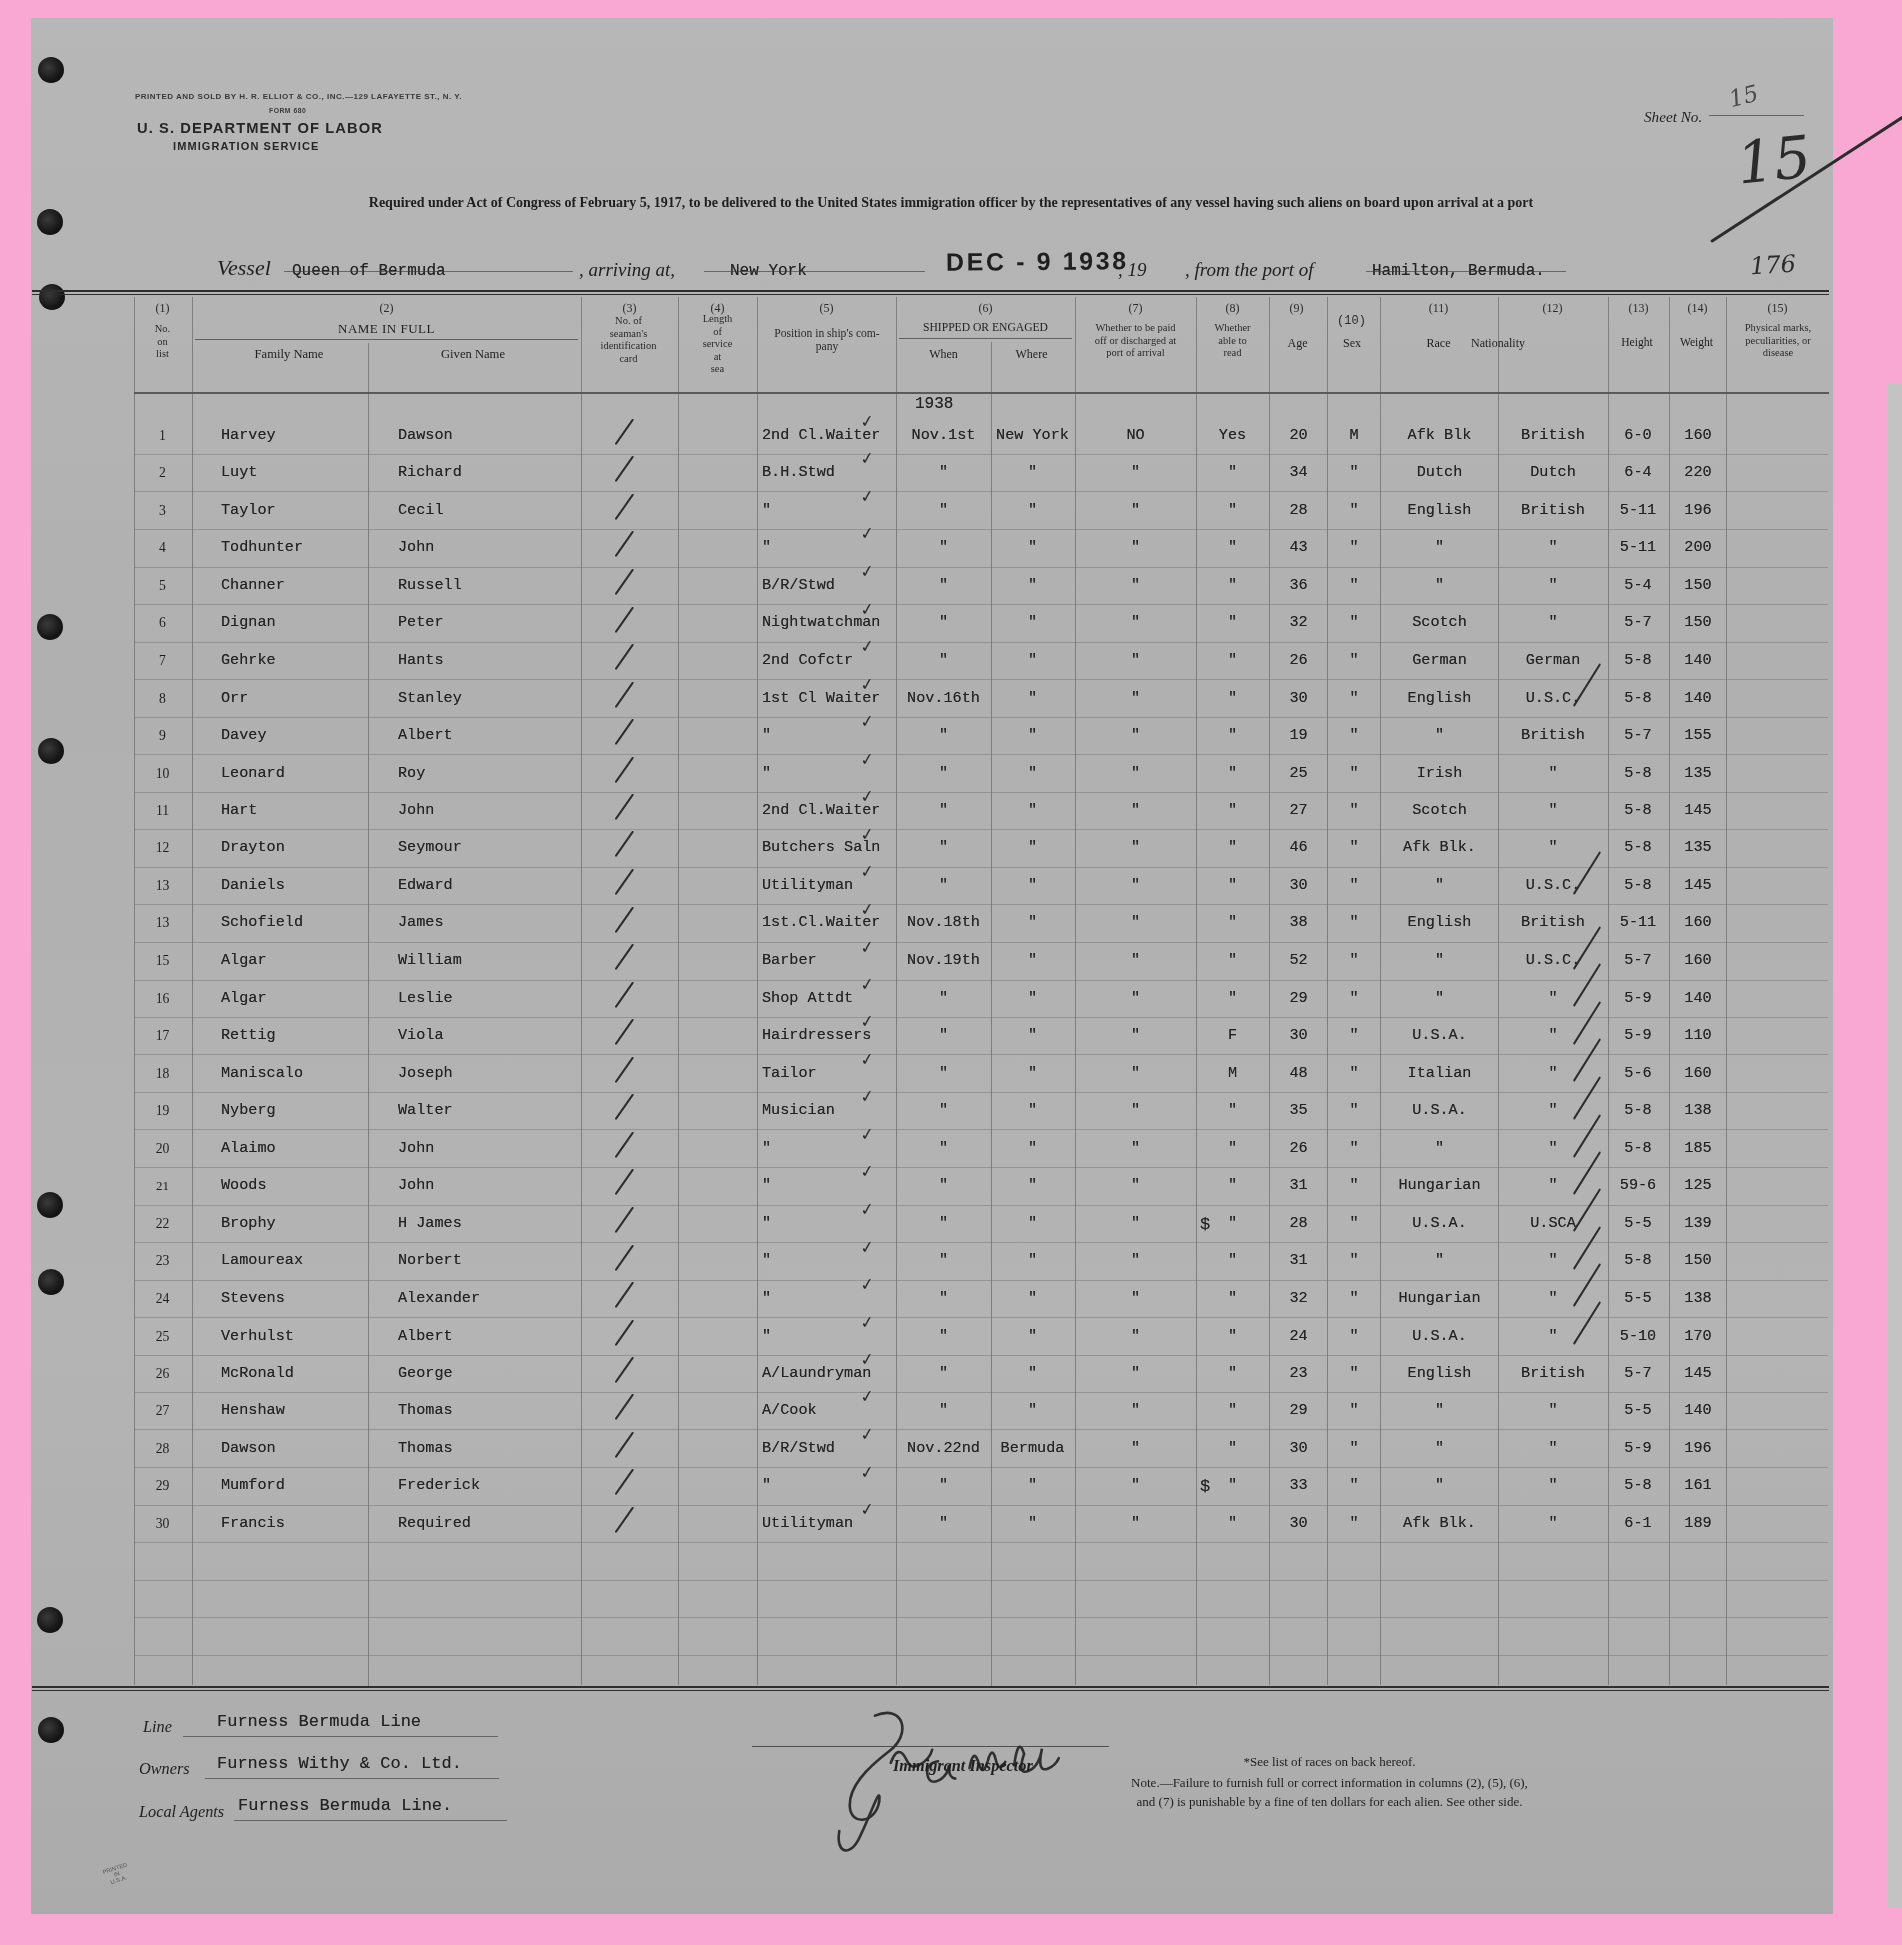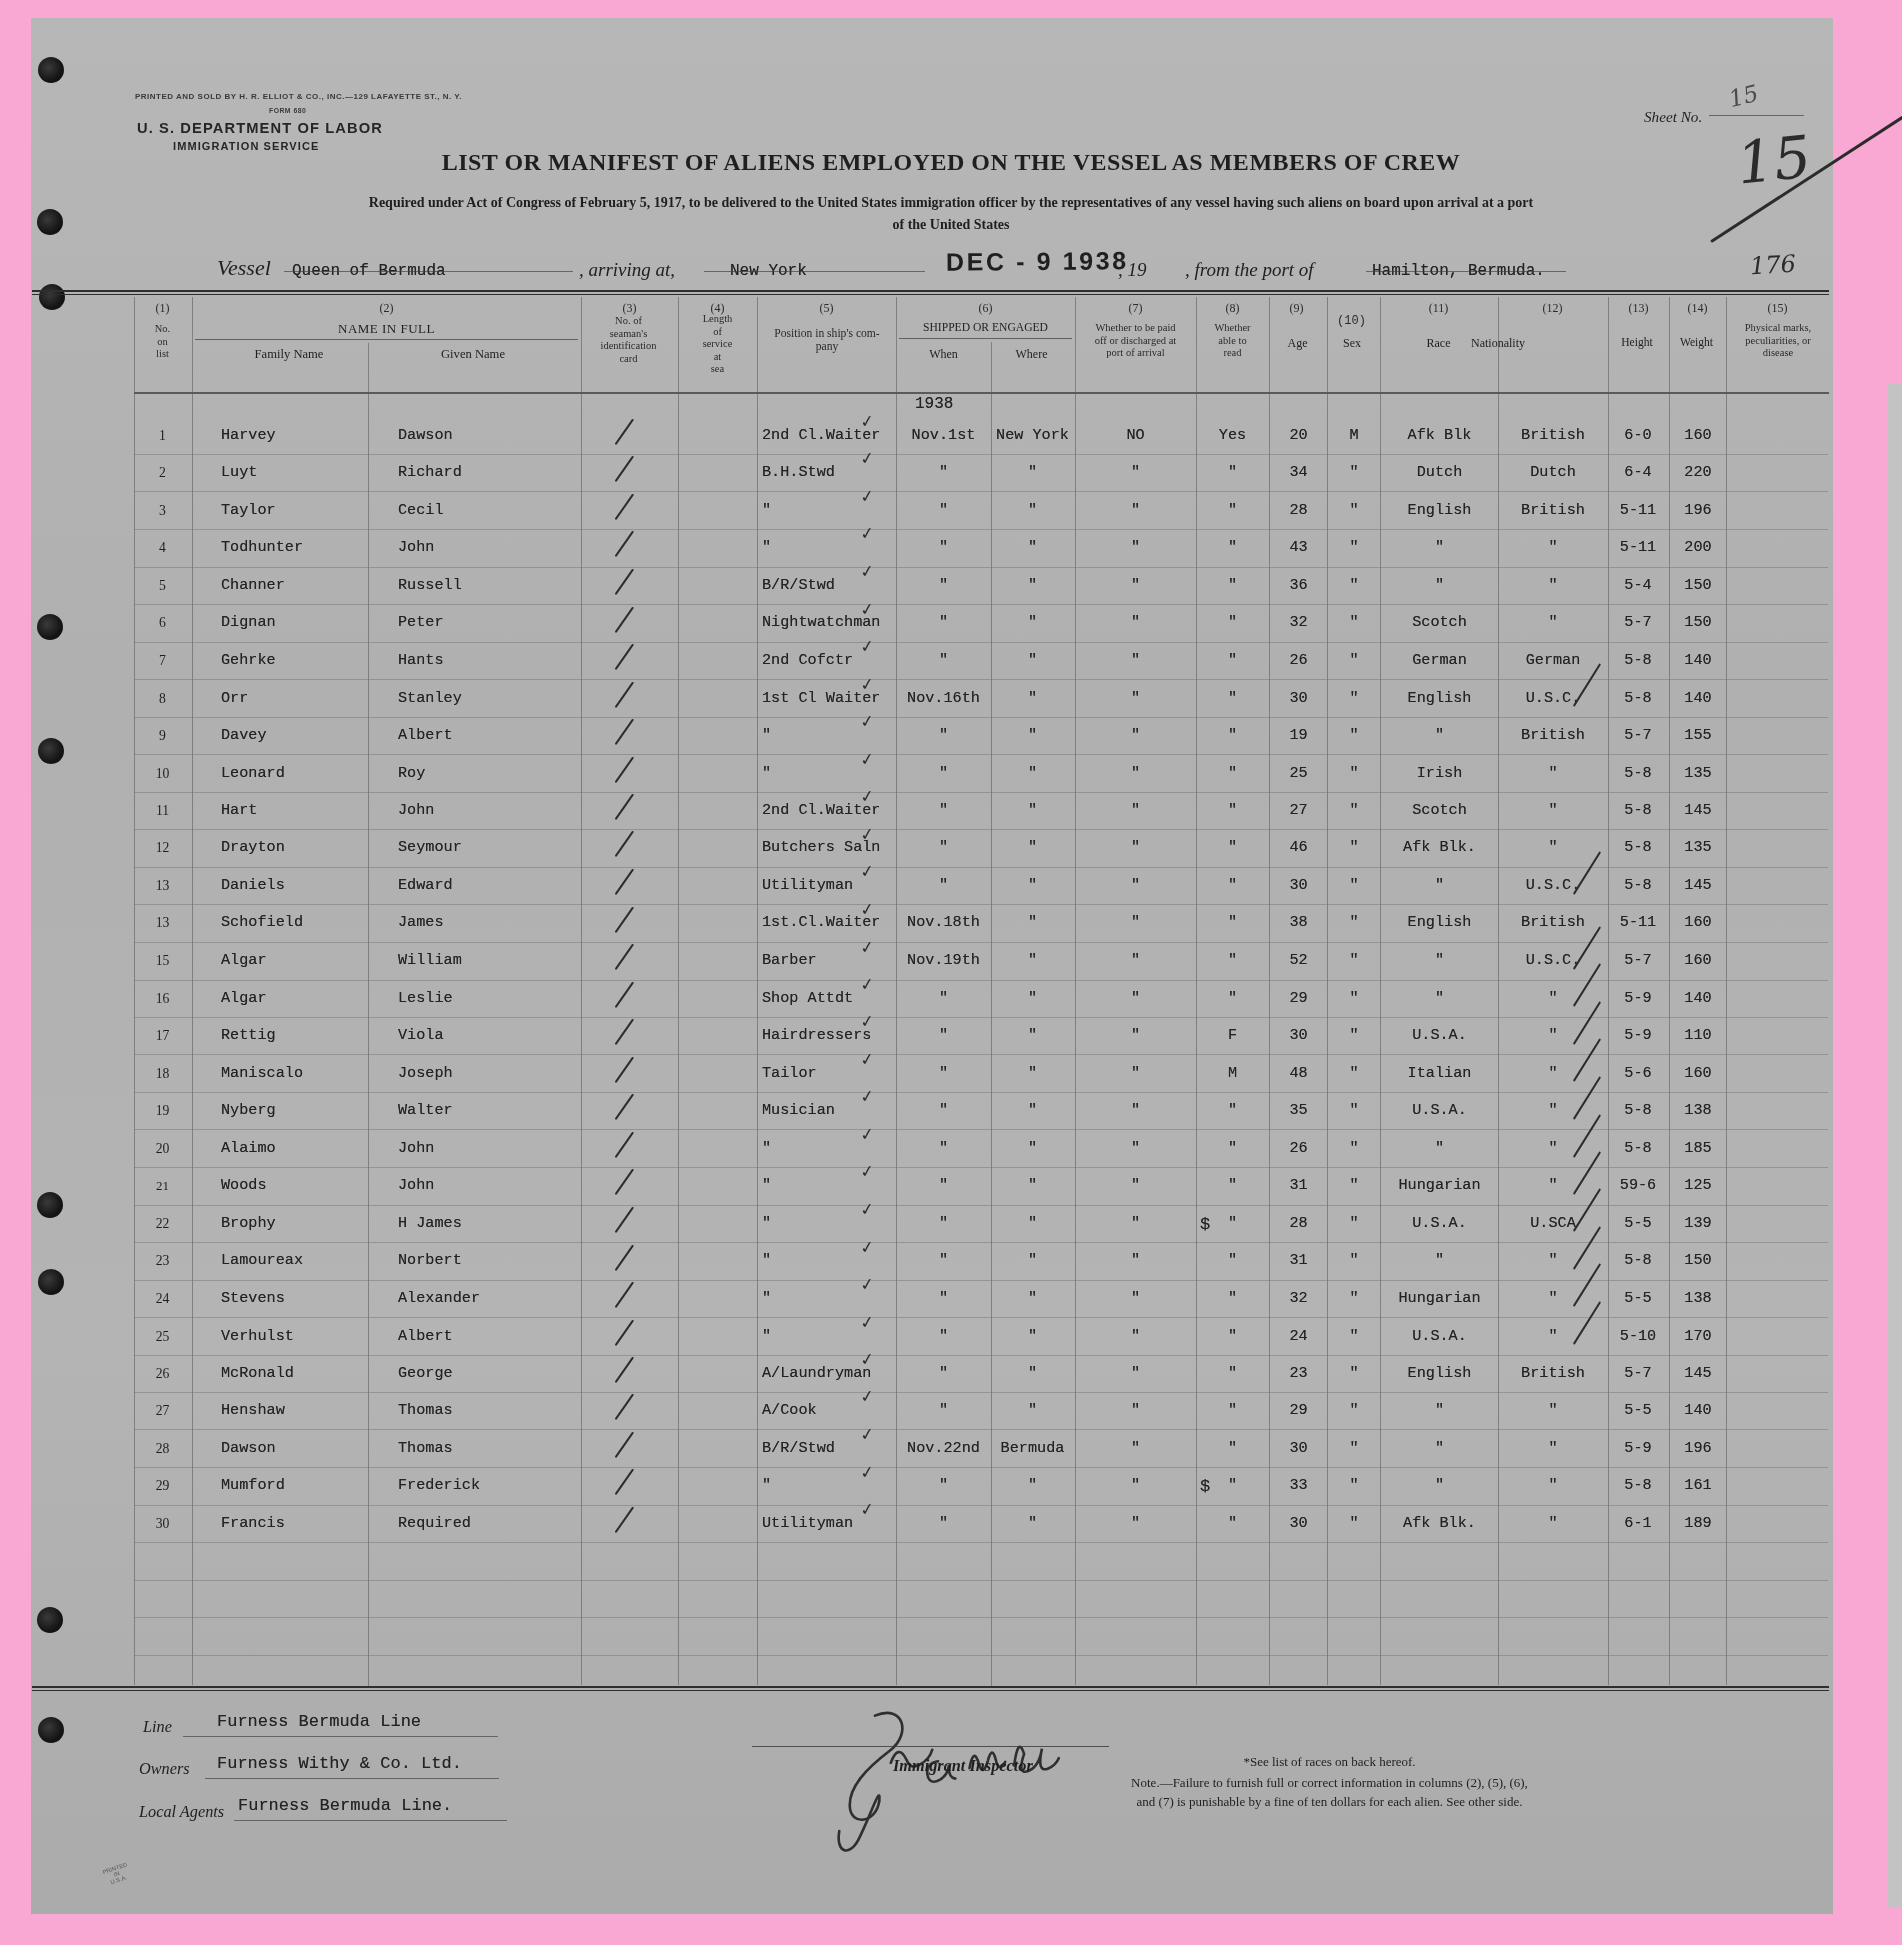--- a/index.html
+++ b/index.html
@@ -56,23 +56,21 @@
   <div class="abs sans" style="left:269px;top:107px;font-size:6.8px;font-weight:bold;letter-spacing:0.5px;color:#3a3a3a;">FORM 680</div>
   <div class="abs sans" style="left:137px;top:120px;font-size:14.7px;font-weight:bold;letter-spacing:1.1px;">U. S. DEPARTMENT OF LABOR</div>
   <div class="abs sans" style="left:173px;top:140px;font-size:11px;font-weight:bold;letter-spacing:1.1px;">IMMIGRATION SERVICE</div>
 
   <div class="abs serif ital" style="left:1644px;top:108px;font-size:15.2px;">Sheet No.</div>
   <div class="underl" style="left:1709px;top:115px;width:95px;"></div>
   <div class="abs hand" style="left:1729px;top:83px;font-size:23px;transform:rotate(-14deg);color:#4a4a4a;">15</div>
   <div class="abs hand" style="left:1737px;top:126px;font-size:58px;transform:rotate(-6deg);">15</div>
   <div class="abs" style="left:1691px;top:173px;width:247px;height:3.2px;background:#2c2c2c;border-radius:2.1px;transform:rotate(-33deg);"></div>
 
-  <div class="abs serif ctr" style="left:210px;top:149px;width:1482px;font-size:24px;font-weight:bold;letter-spacing:0.5px;">LIST OR MANIFEST OF ALIENS EMPLOYED ON THE VESSEL AS MEMBERS OF CREW</div>
   <div class="abs serif ctr" style="left:173px;top:195px;width:1556px;font-size:14px;font-weight:bold;">Required under Act of Congress of February 5, 1917, to be delivered to the United States immigration officer by the representatives of any vessel having such aliens on board upon arrival at a port</div>
-  <div class="abs serif ctr" style="left:173px;top:217px;width:1556px;font-size:14px;font-weight:bold;">of the United States</div>
 
   <div class="abs serif ital" style="left:217px;top:255px;font-size:22px;">Vessel</div>
   <div class="abs tw" style="left:292px;top:262px;font-size:16px;">Queen of Bermuda</div>
   <div class="underl" style="left:284px;top:271px;width:289px;"></div>
   <div class="abs serif ital" style="left:579px;top:259px;font-size:19px;">, arriving at,</div>
   <div class="abs tw" style="left:730px;top:262px;font-size:16px;">New York</div>
   <div class="underl" style="left:704px;top:271px;width:221px;"></div>
   <div class="abs stamp" style="left:946px;top:247px;font-size:25px;">DEC - 9 1938</div>
   <div class="abs serif ital" style="left:1118px;top:259px;font-size:19px;">, 19</div>
   <div class="abs serif ital" style="left:1185px;top:259px;font-size:19px;">, from the port of</div>

